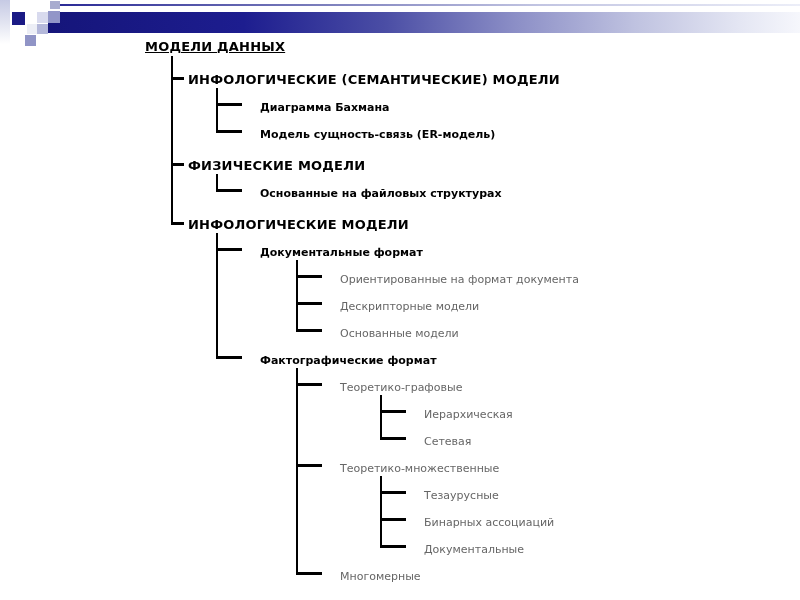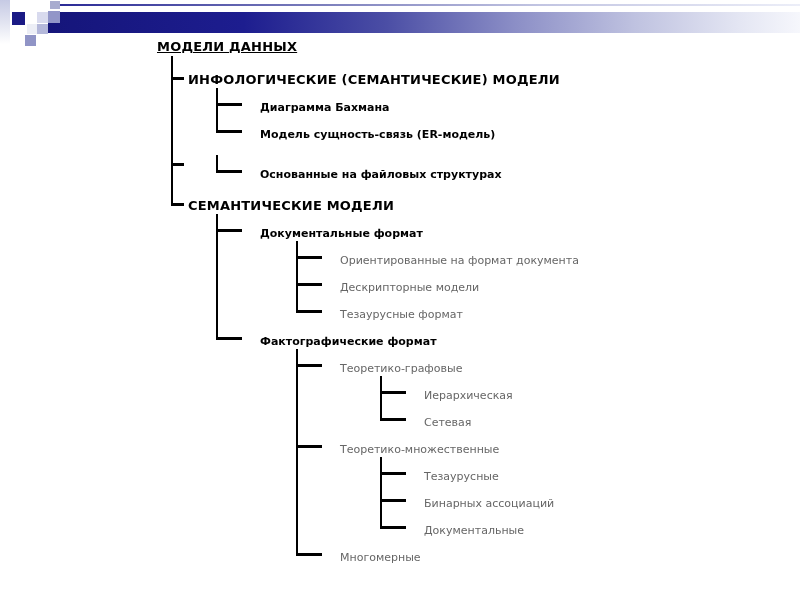--- a/index.html
+++ b/index.html
@@ -27,21 +27,21 @@
   .sq-l1     { left:37px; top:12px; width:11px; height:11px; background:#d8daee; }
   .sq-m1     { left:48px; top:11px; width:12px; height:12px; background:#9296c8; }
   .sq-pale   { left:27px; top:24px; width:10px; height:10px; background:#eceef6; }
   .sq-m2     { left:37px; top:24px; width:11px; height:10px; background:#b4b8da; }
   .sq-m3     { left:25px; top:35px; width:11px; height:11px; background:#9094c6; }
 
   
   .tree { position:absolute; left:145px; top:36px; }
   .tree .root-label {
     font-size:13px; font-weight:bold; color:#000; text-decoration:underline;
-    letter-spacing:.2px; line-height:18px; display:inline-block;margin-left:12px;
+    letter-spacing:.2px; line-height:18px; display:inline-block;
   }
   .tree ul { list-style:none; margin:0; padding:0 0 0 26px; position:relative; }           
   .tree ul ul { padding-left:28px; }          
   .tree ul ul ul { padding-left:36px; }       
   .tree ul ul ul ul { padding-left:40px; }    
 
   .tree li { position:relative; --pt:8px; --ty:15px; --tick:26px; padding:var(--pt) 0 0 44px;text-decoration:underline; }
   .tree li.n-h1 { --pt:13px; --ty:21px; --tick:13px; padding-left:17px; }
 
   
@@ -80,28 +80,28 @@
   </div>
 
   <div class="tree">
     <span class="root-label">МОДЕЛИ ДАННЫХ</span>
     <div id="tree-mount">
         <ul>
           <li class="n-h1"><span class="lbl">ИНФОЛОГИЧЕСКИЕ (СЕМАНТИЧЕСКИЕ) МОДЕЛИ</span><ul>
               <li class="n-b"><span class="lbl">Диаграмма Бахмана</span></li>
               <li class="n-b"><span class="lbl">Модель сущность-связь (ER-модель)</span></li>
             </ul></li>
-          <li class="n-h1"><ul>
+          <li class="n-h1"><span class="lbl">ФИЗИЧЕСКИЕ МОДЕЛИ</span><ul>
               <li class="n-b"><span class="lbl">Основанные на файловых структурах</span></li>
             </ul></li>
-          <li class="n-h1"><span class="lbl">СЕМАНТИЧЕСКИЕ МОДЕЛИ</span><ul>
+          <li class="n-h1"><span class="lbl">ИНФОЛОГИЧЕСКИЕ МОДЕЛИ</span><ul>
               <li class="n-b"><span class="lbl">Документальные формат</span><ul>
                   <li class="n-g"><span class="lbl">Ориентированные на формат документа</span></li>
                   <li class="n-g"><span class="lbl">Дескрипторные модели</span></li>
-                  <li class="n-g"><span class="lbl">Тезаурусные формат</span></li>
+                  <li class="n-g"><span class="lbl">Основанные модели</span></li>
                 </ul></li>
               <li class="n-b"><span class="lbl">Фактографические формат</span><ul>
                   <li class="n-g"><span class="lbl">Теоретико-графовые</span><ul>
                       <li class="n-g"><span class="lbl">Иерархическая</span></li>
                       <li class="n-g"><span class="lbl">Сетевая</span></li>
                     </ul></li>
                   <li class="n-g"><span class="lbl">Теоретико-множественные</span><ul>
                       <li class="n-g"><span class="lbl">Тезаурусные</span></li>
                       <li class="n-g"><span class="lbl">Бинарных ассоциаций</span></li>
                       <li class="n-g"><span class="lbl">Документальные</span></li>

